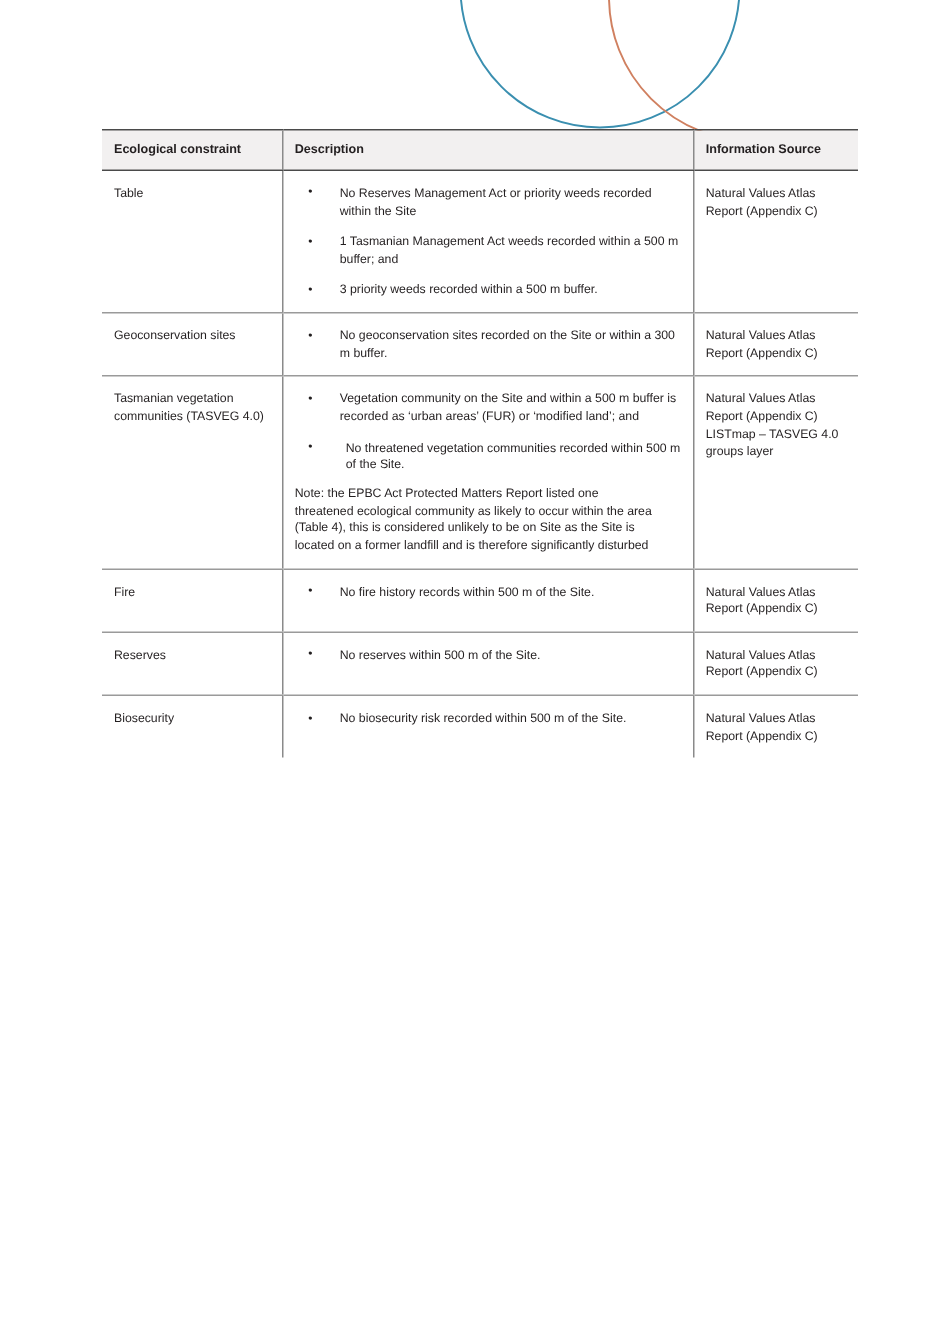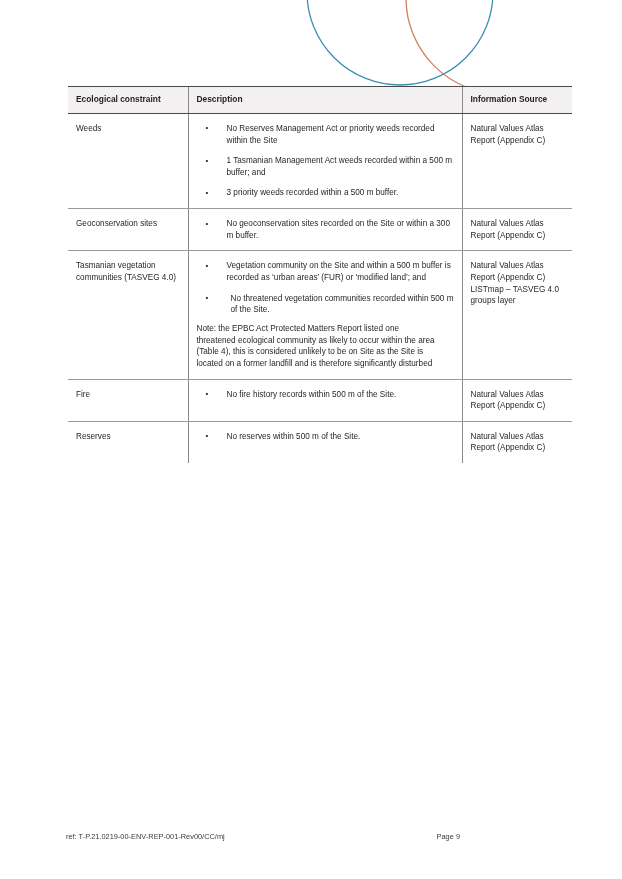--- a/index.html
+++ b/index.html
@@ -151,21 +151,21 @@
     <thead>
       <tr>
         <th class="col-name">Ecological constraint</th>
         <th class="col-desc">Description</th>
         <th class="col-src">Information Source</th>
       </tr>
     </thead>
     <tbody>
 
       <tr>
-        <td class="col-name">Weeds</td>
+        <td class="col-name">Table</td>
         <td class="col-desc">
           <ul class="bullets">
             <li>No Reserves Management Act or priority weeds recorded within the Site</li>
             <li>1 Tasmanian Management Act weeds recorded within a 500 m buffer; and</li>
             <li>3 priority weeds recorded within a 500 m buffer.</li>
           </ul>
         </td>
         <td class="col-src">
           <span class="src-block">Natural Values Atlas Report (Appendix C)</span>
         </td>
@@ -215,22 +215,29 @@
         <td class="col-desc">
           <ul class="bullets">
             <li>No reserves within 500 m of the Site.</li>
           </ul>
         </td>
         <td class="col-src">
           <span class="src-block">Natural Values Atlas Report (Appendix C)</span>
         </td>
       </tr>
 
+      <tr>
+        <td class="col-name">Biosecurity</td>
+        <td class="col-desc">
+          <ul class="bullets">
+            <li>No biosecurity risk recorded within 500 m of the Site.</li>
+          </ul>
+        </td>
+        <td class="col-src">
+          <span class="src-block">Natural Values Atlas Report (Appendix C)</span>
+        </td>
+      </tr>
 
     </tbody>
   </table>
 
-  <div class="footer">
-    <span>ref: T-P.21.0219-00-ENV-REP-001-Rev00/CC/mj</span>
-    <span>Page 9</span>
-  </div>
 
 </div>
 
 </body></html>

